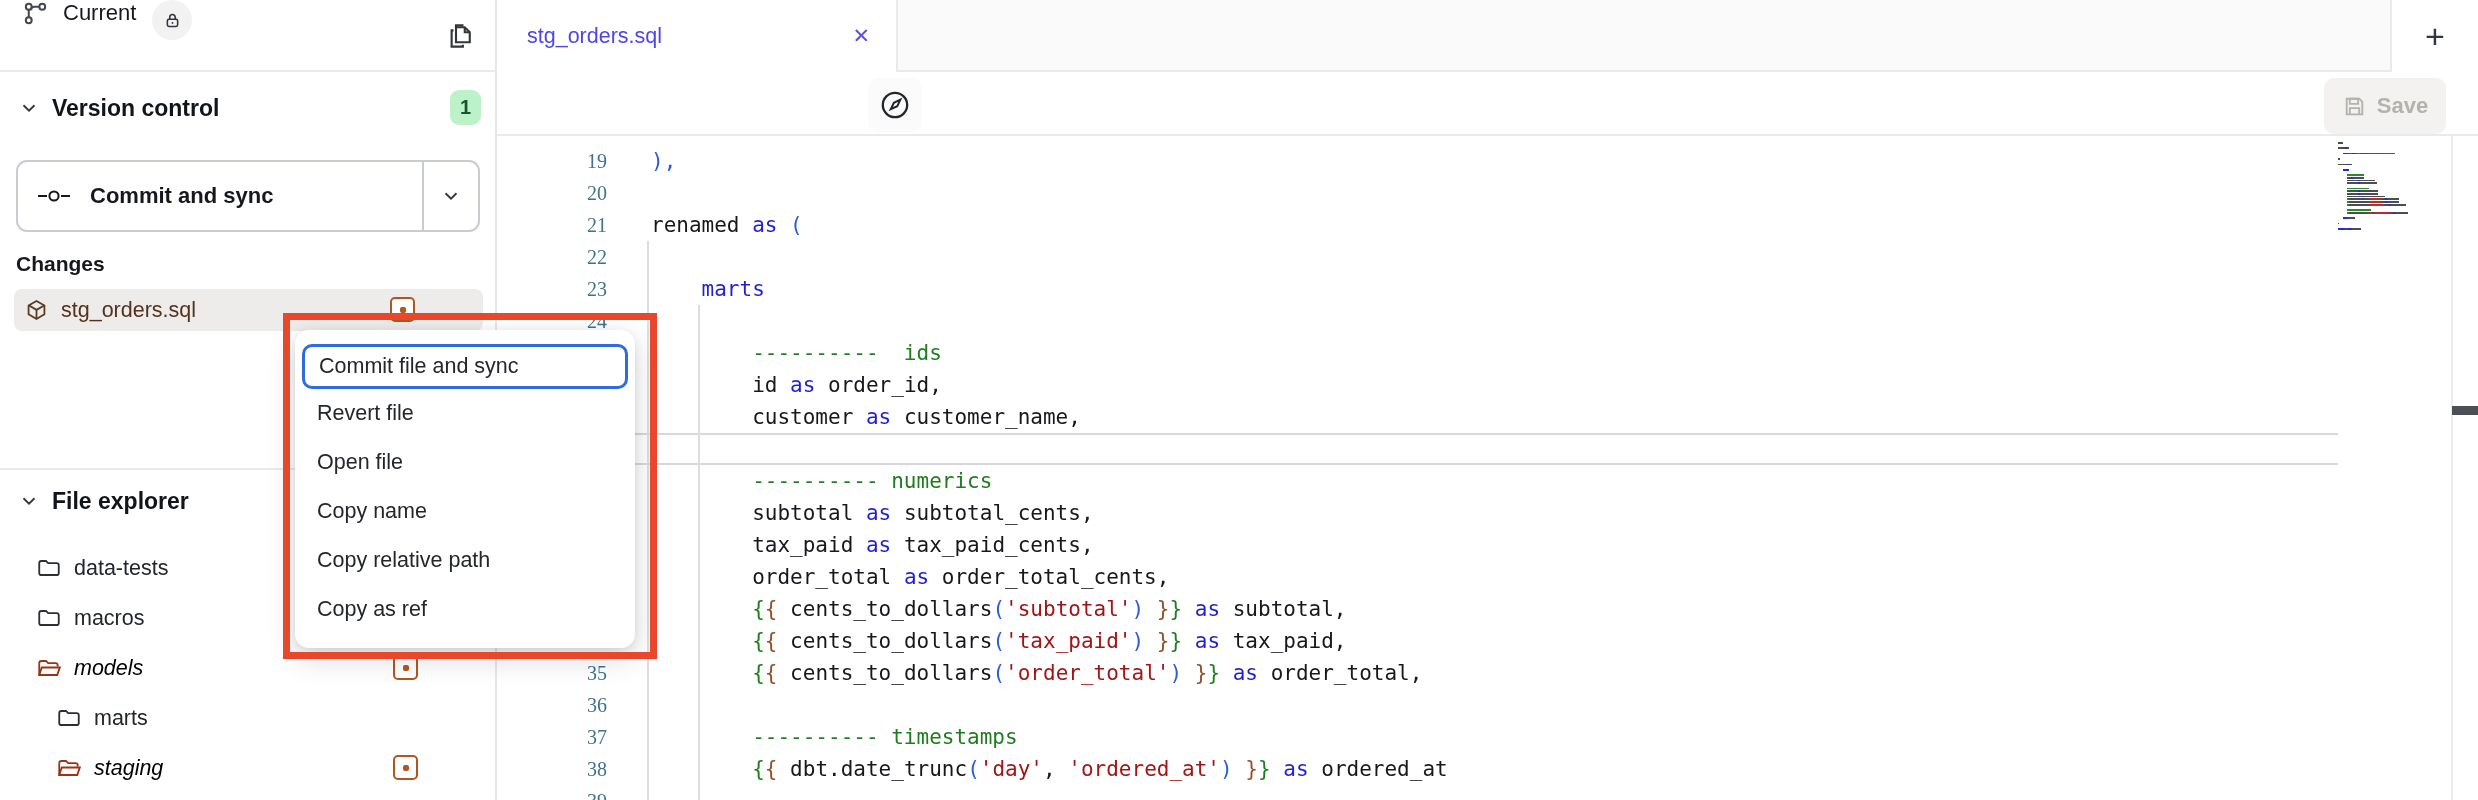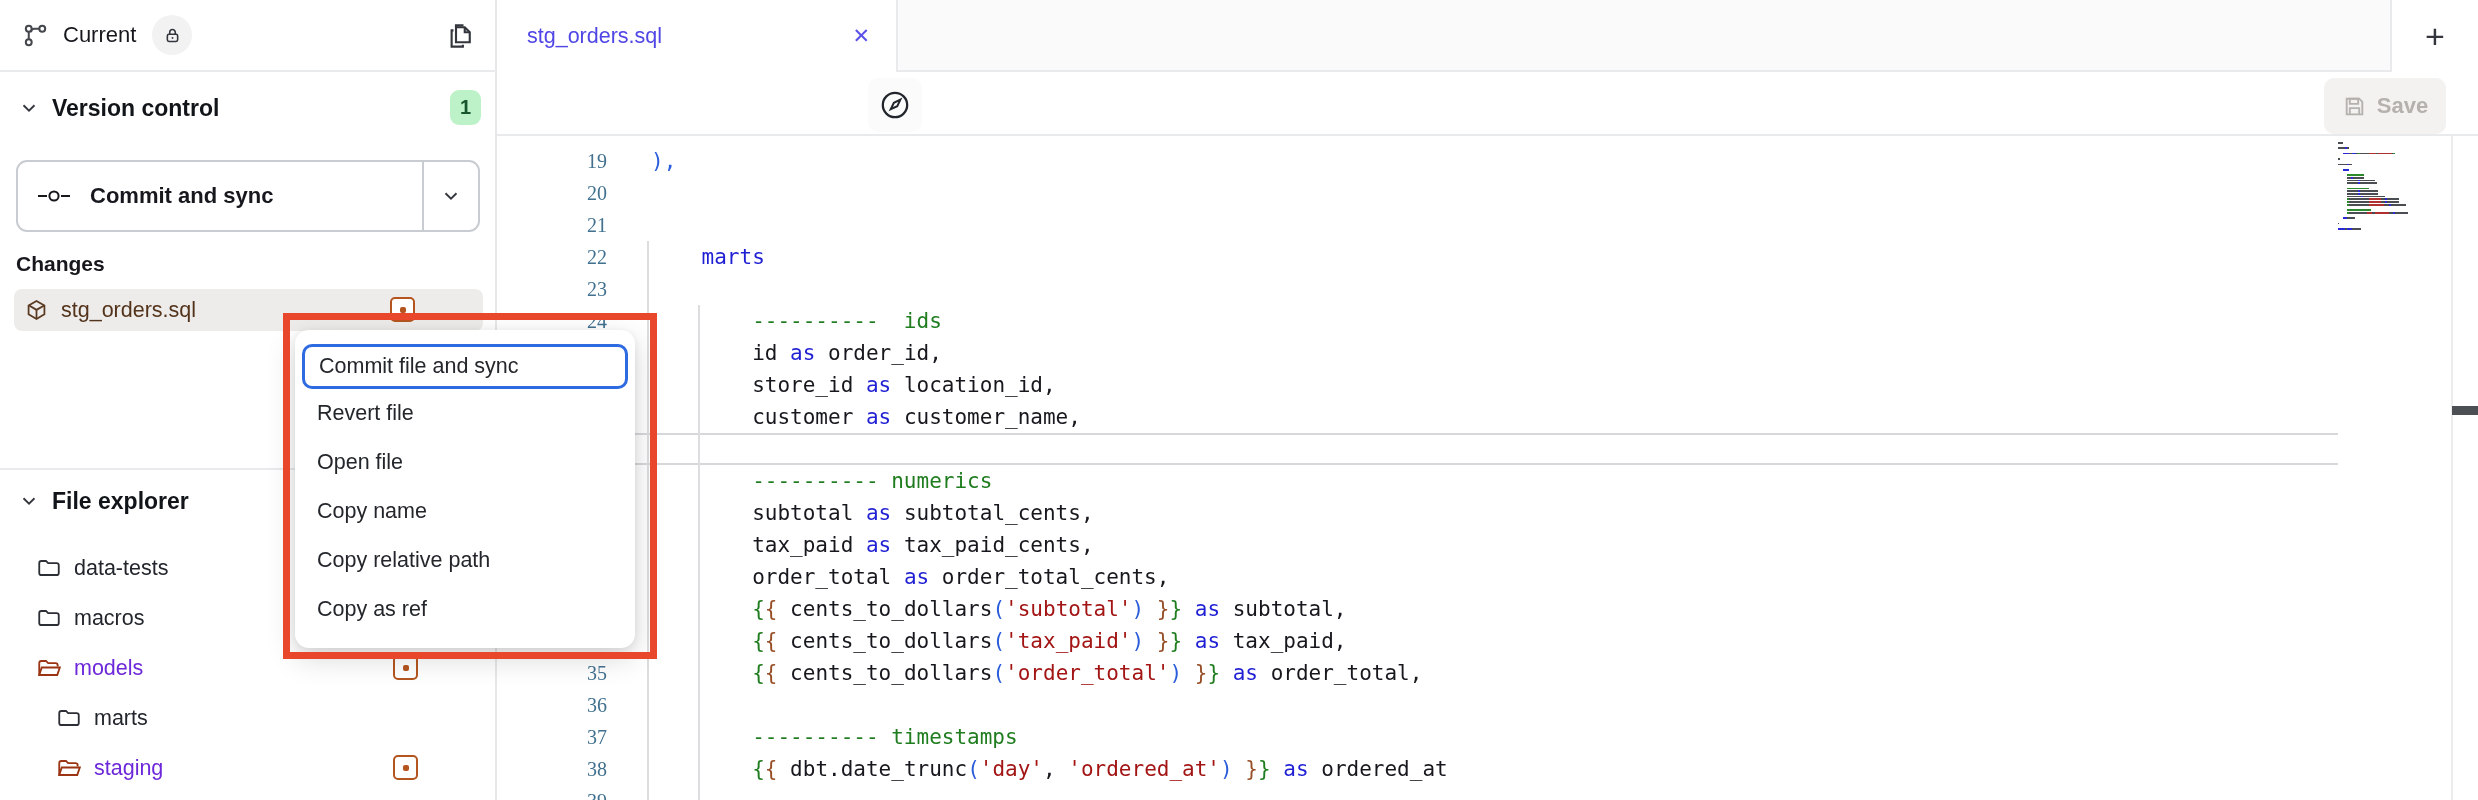--- a/index.html
+++ b/index.html
@@ -2,21 +2,21 @@
 <html><head>
 <meta charset="utf-8">
 <style>
   html,body{margin:0;padding:0;background:#fff;}
   .app{position:relative;width:2478px;height:800px;overflow:hidden;background:#fff;
        font-family:"Liberation Sans",sans-serif;color:#1f2329;}
   .abs{position:absolute;}
 
   
   .sidebar{left:0;top:0;width:497px;height:800px;background:#fff;border-right:2px solid #e6e7e9;box-sizing:border-box;z-index:2;}
-  .topbar{left:0;top:0;width:497px;height:72px;border-bottom:2px solid #e9eaec;box-sizing:border-box;display:flex;align-items:center;}
+  .topbar{left:0;top:0;width:497px;height:72px;border-bottom:2px solid #e9eaec;box-sizing:border-box;display:flex;}
   .branch-icon{margin-left:22px;display:flex;}
   .branch-name{margin-left:14px;font-size:22px;color:#16181d;}
   .lock-chip{margin-left:16px;width:40px;height:40px;border-radius:50%;background:#f2f2f3;display:flex;align-items:center;justify-content:center;}
   .copy-btn{position:absolute;right:18px;top:18px;width:36px;height:36px;display:flex;align-items:center;justify-content:center;cursor:pointer;}
 
   .vc-header{left:0;top:84px;width:497px;height:48px;display:flex;align-items:center;}
   .chev{margin-left:18px;display:flex;}
   .section-title{margin-left:12px;font-size:23px;font-weight:700;color:#111418;}
   .count-badge{position:absolute;right:16px;top:6px;min-width:31px;height:35px;border-radius:9px;background:#bdf2c9;color:#17552c;
                font-size:20px;font-weight:700;display:flex;align-items:center;justify-content:center;padding:0 4px;box-sizing:border-box;}
@@ -36,21 +36,21 @@
   .mod-badge::after{content:"";position:absolute;left:50%;top:50%;width:6px;height:6px;margin:-3px 0 0 -3px;border-radius:2px;background:#b4551f;}
   .file-row .mod-badge{position:absolute;left:376px;top:8px;}
 
   .fe-divider{left:0;top:468px;width:497px;height:0;border-top:2px solid #e9eaec;}
   .fe-header{left:0;top:478px;width:497px;height:46px;display:flex;align-items:center;}
   .fe-items{left:0;top:543px;width:497px;}
   .fe-row{position:relative;height:50px;display:flex;align-items:center;cursor:pointer;}
   .fe-row .ficon{margin-left:36px;display:flex;}
   .fe-row.ind .ficon{margin-left:56px;}
   .fe-label{margin-left:12px;font-size:21.5px;color:#22262c;}
-  .fe-row.accent .fe-label{color:#6d28d9;}
+  .fe-row.accent .fe-label{color:#000000;font-style:italic;}
   .fe-row .mod-badge{position:absolute;left:393px;top:12px;}
 
   
   .tabstrip{left:497px;top:0;width:1893px;height:72px;background:#fafafa;border-bottom:2px solid #e9eaec;box-sizing:border-box;}
   .plus-zone{left:2390px;top:0;width:88px;height:72px;background:#fff;border-left:2px solid #e9eaec;box-sizing:border-box;
              display:flex;align-items:center;justify-content:center;}
   .plus-btn{font-size:34px;font-weight:300;color:#33363c;line-height:1;cursor:pointer;}
   .tab{left:497px;top:0;width:401px;height:72px;background:#fff;border-right:2px solid #e9eaec;box-sizing:border-box;
        display:flex;align-items:center;z-index:3;cursor:pointer;}
   .tab-title{margin-left:30px;font-size:21.5px;color:#4f46e5;}
@@ -147,26 +147,26 @@
       <div>34</div>
       <div>35</div>
       <div>36</div>
       <div>37</div>
       <div>38</div>
       <div>39</div>
     </div>
   <div class="abs codelines code-font" id="codelines">
       <div class="cl"><span class="tok-p">),</span></div>
       <div class="cl"></div>
+      <div class="cl"><span class="tok-t">renamed </span><span class="tok-k">as</span><span class="tok-t"> </span><span class="tok-p">(</span></div>
       <div class="cl"></div>
       <div class="cl"><span class="tok-t">    </span><span class="tok-k">marts</span></div>
       <div class="cl"></div>
       <div class="cl"><span class="tok-t">        </span><span class="tok-c">----------  ids</span></div>
       <div class="cl"><span class="tok-t">        id </span><span class="tok-k">as</span><span class="tok-t"> order_id,</span></div>
-      <div class="cl"><span class="tok-t">        store_id </span><span class="tok-k">as</span><span class="tok-t"> location_id,</span></div>
       <div class="cl"><span class="tok-t">        customer </span><span class="tok-k">as</span><span class="tok-t"> customer_name,</span></div>
       <div class="cl"></div>
       <div class="cl"><span class="tok-t">        </span><span class="tok-c">---------- numerics</span></div>
       <div class="cl"><span class="tok-t">        subtotal </span><span class="tok-k">as</span><span class="tok-t"> subtotal_cents,</span></div>
       <div class="cl"><span class="tok-t">        tax_paid </span><span class="tok-k">as</span><span class="tok-t"> tax_paid_cents,</span></div>
       <div class="cl"><span class="tok-t">        order_total </span><span class="tok-k">as</span><span class="tok-t"> order_total_cents,</span></div>
       <div class="cl"><span class="tok-t">        </span><span class="tok-gb">{</span><span class="tok-bb">{</span><span class="tok-t"> cents_to_dollars</span><span class="tok-p">(</span><span class="tok-s">'subtotal'</span><span class="tok-p">)</span><span class="tok-t"> </span><span class="tok-bb">}</span><span class="tok-gb">}</span><span class="tok-t"> </span><span class="tok-k">as</span><span class="tok-t"> subtotal,</span></div>
       <div class="cl"><span class="tok-t">        </span><span class="tok-gb">{</span><span class="tok-bb">{</span><span class="tok-t"> cents_to_dollars</span><span class="tok-p">(</span><span class="tok-s">'tax_paid'</span><span class="tok-p">)</span><span class="tok-t"> </span><span class="tok-bb">}</span><span class="tok-gb">}</span><span class="tok-t"> </span><span class="tok-k">as</span><span class="tok-t"> tax_paid,</span></div>
       <div class="cl"><span class="tok-t">        </span><span class="tok-gb">{</span><span class="tok-bb">{</span><span class="tok-t"> cents_to_dollars</span><span class="tok-p">(</span><span class="tok-s">'order_total'</span><span class="tok-p">)</span><span class="tok-t"> </span><span class="tok-bb">}</span><span class="tok-gb">}</span><span class="tok-t"> </span><span class="tok-k">as</span><span class="tok-t"> order_total,</span></div>
       <div class="cl"></div>

